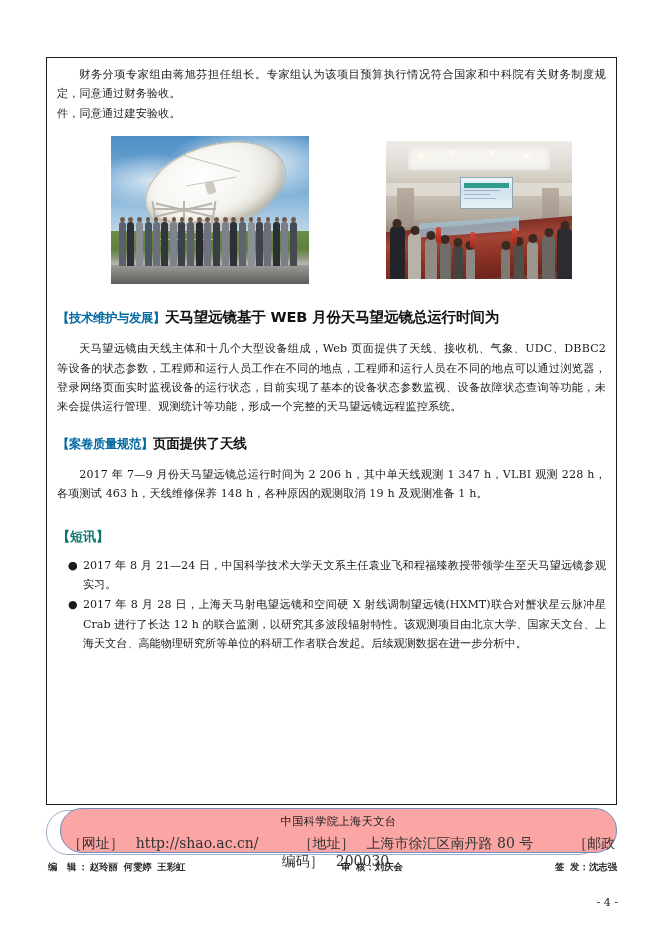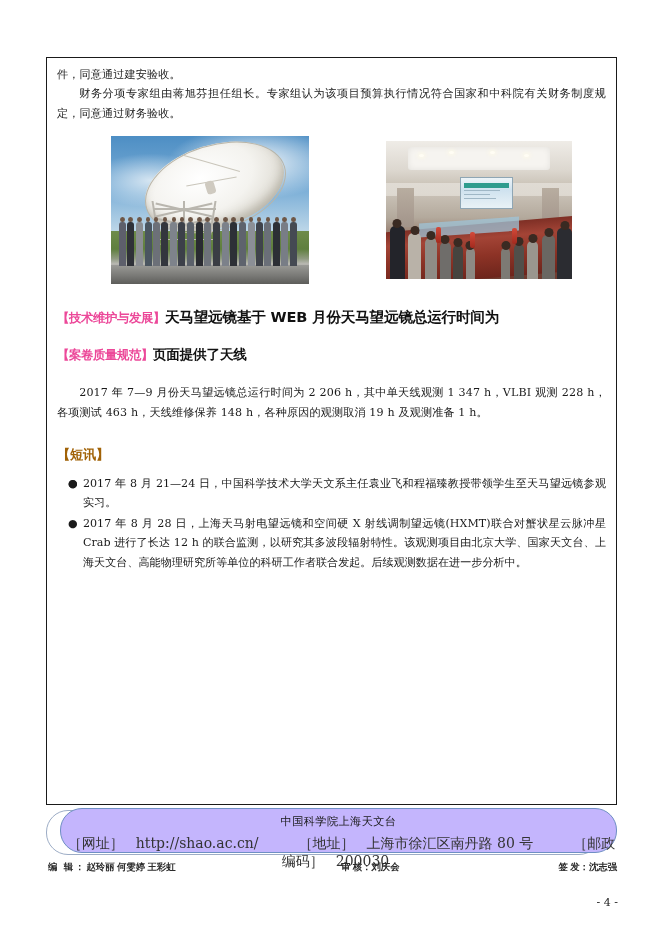--- a/index.html
+++ b/index.html
@@ -136,26 +136,26 @@
   .sec-head{
     margin:16px 0 0 0;
     font-family:"DejaVu Sans","Liberation Sans",sans-serif;
     font-weight:bold;
     font-size:14.6px;
     line-height:21px;
     color:#111111;
     letter-spacing:-0.2px;
   }
   .sec-head .tag{
-    color:#ec4899;
+    color:#0369a1;
     font-size:12.4px;
     letter-spacing:-0.4px;
   }
   .sec-head.small{ font-size:13.6px; }
-  .sec-head.brief{ font-size:13.2px; color:#a16207;}
+  .sec-head.brief{ font-size:13.2px; color:#0f766e;}
 
   ul.briefs{
     margin:9px 0 0 0;
     padding:0 0 0 26px;
     list-style:none;
   }
   ul.briefs li{
     position:relative;
     font-size:11.1px;
     line-height:19.4px;
@@ -176,57 +176,57 @@
     border:1.1px solid #9dadc6;
     border-radius:22px;
     box-sizing:border-box;
   }
   .round-main{
     position:absolute;left:14px;top:0;
     width:557px;height:45px;
     border:1.4px solid #6f8fc4;
     border-radius:22px;
     box-sizing:border-box;
-    background:#c4b5fd;
+    background:#fca5a5;
   }
   .foot-org{
     position:absolute;left:0;top:5px;width:100%;
     text-align:center;font-size:11.2px;letter-spacing:.4px;
   }
   .foot-info{
     position:absolute;left:0;top:26px;width:100%;
     text-align:center;font-size:14px;color:#333;
   }
   .foot-info span{ margin:0 6px; }
   .foot-info .gap{ display:inline-block;width:16px;}
 
   .credits{
     position:absolute;left:46px;top:861px;width:571px;height:18px;
-    font-family:Liberation Serif, serif;
+    font-family:Liberation Mono, monospace;
     font-size:9.4px;font-weight:bold;color:#2b2b2b;
   }
   .credits .c-left{position:absolute;left:2px;top:0;}
   .credits .c-mid{position:absolute;left:295px;top:0;}
   .credits .c-right{position:absolute;right:0px;top:0;}
   .credits .lbl{letter-spacing:2px;}
 
   .pageno{
     position:absolute;right:44px;top:896px;
     font-size:11px;color:#222;
   }
 </style>
 </head>
 <body>
 
 <div class="page">
 
   <div class="frame">
 
+    <p class="body-text indent">财务分项专家组由蒋旭芬担任组长。专家组认为该项目预算执行情况符合国家和中科院有关财务制度规定，同意通过财务验收。</p>
     <p class="body-text">件，同意通过建安验收。</p>
-    <p class="body-text indent">财务分项专家组由蒋旭芬担任组长。专家组认为该项目预算执行情况符合国家和中科院有关财务制度规定，同意通过财务验收。</p>
 
     <div class="img-row">
 
       <div class="photo photo-1">
         <div class="sky"></div>
         <div class="ground"></div>
         <div class="dish"></div>
         <div class="dish-rim"></div>
         <div class="strut s1"></div>
         <div class="strut s2"></div>
@@ -302,23 +302,24 @@
           <span style="left:92%;width:15px;height:60%;background:#2b2c31"></span>
         </div>
         <div class="bottle" style="left:27%;top:62%"></div>
         <div class="bottle" style="left:45%;top:66%"></div>
         <div class="bottle" style="left:68%;top:63%"></div>
       </div>
 
     </div>
 
     <h2 class="sec-head"><span class="tag">【技术维护与发展】</span><span>天马望远镜基于 WEB 月份天马望远镜总运行时间为</span></h2>
+    <p class="body-text indent" style="margin-top:11px">天马望远镜由天线主体和十几个大型设备组成，Web 页面提供了天线、接收机、气象、UDC、DBBC2 等设备的状态参数，工程师和运行人员工作在不同的地点，工程师和运行人员在不同的地点可以通过浏览器，登录网络页面实时监视设备的运行状态，目前实现了基本的设备状态参数监视、设备故障状态查询等功能，未来会提供运行管理、观测统计等功能，形成一个完整的天马望远镜远程监控系统。</p>
 
     <h2 class="sec-head small"><span class="tag">【案卷质量规范】</span><span>页面提供了天线</span></h2>
-    <p class="body-text indent" style="margin-top:18px">2017 年 7—9 月份天马望远镜总运行时间为 2 206 h，其中单天线观测 1 347 h，VLBI 观测 228 h，各项测试 463 h，天线维修保养 148 h，各种原因的观测取消 19 h 及观测准备 1 h。</p>
+    <p class="body-text indent" style="margin-top:11px">2017 年 7—9 月份天马望远镜总运行时间为 2 206 h，其中单天线观测 1 347 h，VLBI 观测 228 h，各项测试 463 h，天线维修保养 148 h，各种原因的观测取消 19 h 及观测准备 1 h。</p>
 
     <h2 class="sec-head brief" style="margin-top:22px">【短讯】</h2>
 
     <ul class="briefs">
       <li><span class="bullet">●</span></li>
       <li><span class="bullet">●</span><span>2017 年 8 月 21—24 日，中国科学技术大学天文系主任袁业飞和程福臻教授带领学生至天马望远镜参观实习。</span></li>
       <li><span class="bullet">●</span><span>2017 年 8 月 28 日，上海天马射电望远镜和空间硬 X 射线调制望远镜(HXMT)联合对蟹状星云脉冲星 Crab 进行了长达 12 h 的联合监测，以研究其多波段辐射特性。该观测项目由北京大学、国家天文台、上海天文台、高能物理研究所等单位的科研工作者联合发起。后续观测数据在进一步分析中。</span></li>
     </ul>
 
   </div>

